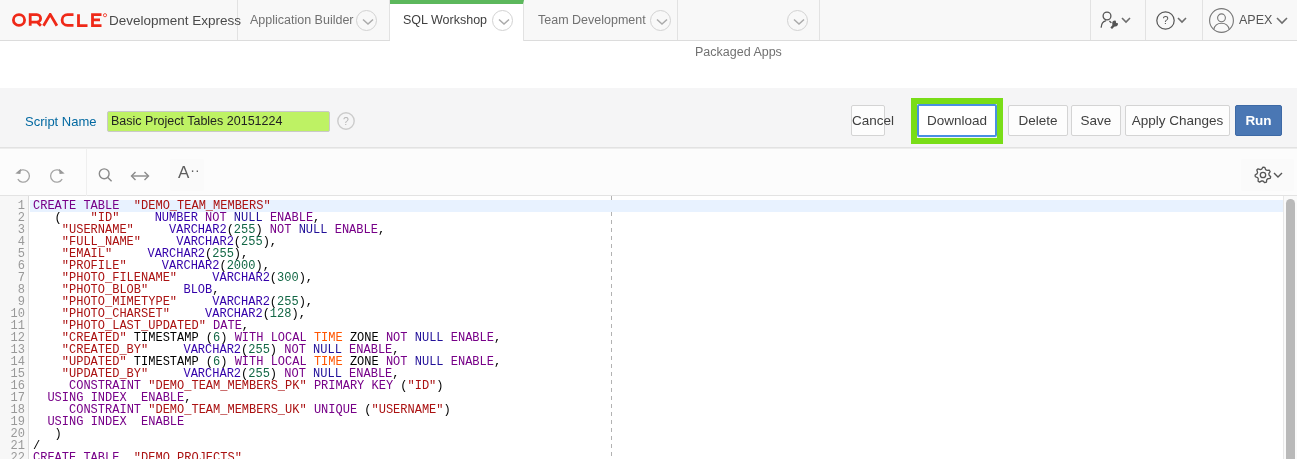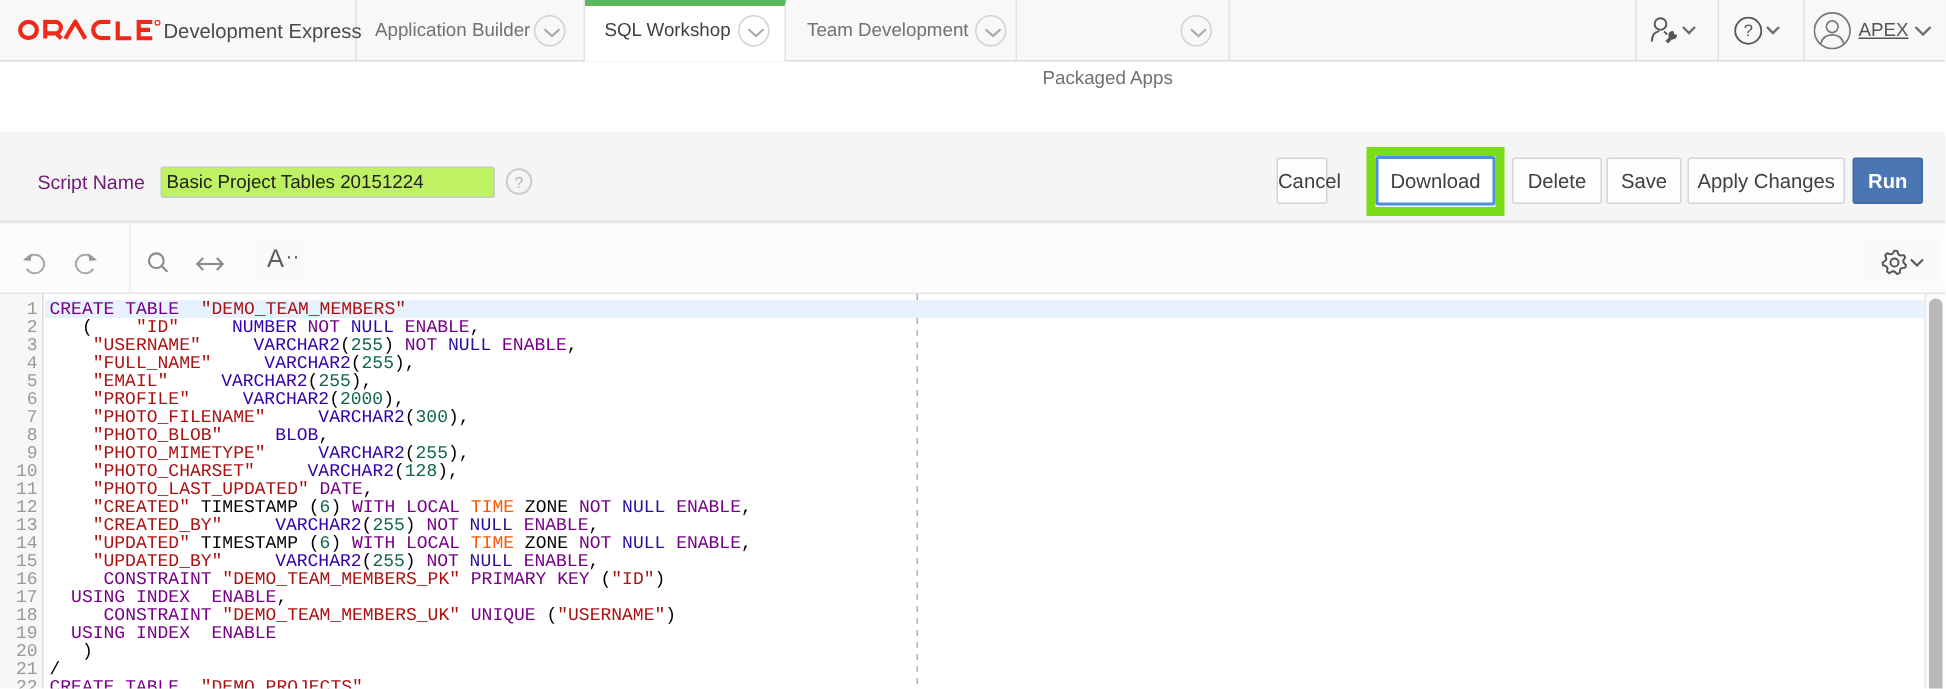--- a/index.html
+++ b/index.html
@@ -29,21 +29,21 @@
 #crumbbar { position:absolute; left:0; top:41px; width:1297px; height:47px;
   background:#fff; border-bottom:1px solid #e4e4e4; }
 #upcirc { position:absolute; left:11px; top:12px; width:21px; height:21px;
   border-radius:50%; border:1.5px solid #6fcd84; }
 #crumb1 { position:absolute; left:40px; top:16px; font-size:13px; color:#50565b; }
 #crumb2 { position:absolute; left:125px; top:16px; font-size:13px; font-weight:bold; color:#45494d; }
 
 
 #band { position:absolute; left:0; top:88px; width:1297px; height:60px;
   background:#f5f5f6; border-bottom:1px solid #e2e2e2; }
-#sn-label { position:absolute; left:25px; top:26px; font-size:13px; color:#701a75; }
+#sn-label { position:absolute; left:25px; top:26px; font-size:13px; color:#0369a1; }
 #sn-input { position:absolute; left:107px; top:23px; width:223px; height:21px;
   background:#bef264; border:1px solid #c9c9c9; border-radius:2px;
   font-size:12.5px; color:#222; line-height:19px; padding-left:3px;
   font-family:"Liberation Sans", sans-serif; }
 #q-input { position:absolute; left:337px; top:24px; }
 .btn { position:absolute; top:17px; height:31px; background:#fdfdfd;
   border:1px solid #d4d4d4; border-radius:2px; font-size:13.5px; color:#404040;
   text-align:center; line-height:29px; }
 #b-run { left:1235px; width:47px; background:#4a77b4; border:1px solid #3d69a5;
   color:#fff; font-weight:bold; }
@@ -159,21 +159,21 @@
     </svg>
     <svg class="abs" style="left:1177px; top:17px;" width="10" height="7">
         <polyline class="chev" points="1,1 5,5 9,1"></polyline>
       </svg>
 
     <svg class="abs" style="left:1209px; top:8px;" width="25" height="25" viewBox="0 0 25 25">
       <circle cx="12.5" cy="12.5" r="11.9" fill="none" stroke="#777" stroke-width="1.1"></circle>
       <circle cx="12.5" cy="9.8" r="3.9" fill="none" stroke="#777" stroke-width="1.1"></circle>
       <path d="M4.8,21.5 c1,-5 4,-6.3 7.7,-6.3 c3.7,0 6.7,1.3 7.7,6.3" fill="none" stroke="#777" stroke-width="1.1"></path>
     </svg>
-    <span class="abs" style="left:1239px; top:13px; font-size:12.5px; color:#555;text-decoration:underline;">APEX</span>
+    <span class="abs" style="left:1239px; top:13px; font-size:12.5px; color:#555;">APEX</span>
     <svg class="abs" style="left:1276px; top:17px;" width="12" height="8">
         <polyline class="chev" points="1,1 6,6 11,1"></polyline>
       </svg>
   </div>
 
 
   <div id="band">
     <span id="sn-label">Script Name</span>
     <div id="sn-input">Basic Project Tables 20151224</div>
     <svg id="q-input" width="18" height="18" viewBox="0 0 18 18">

